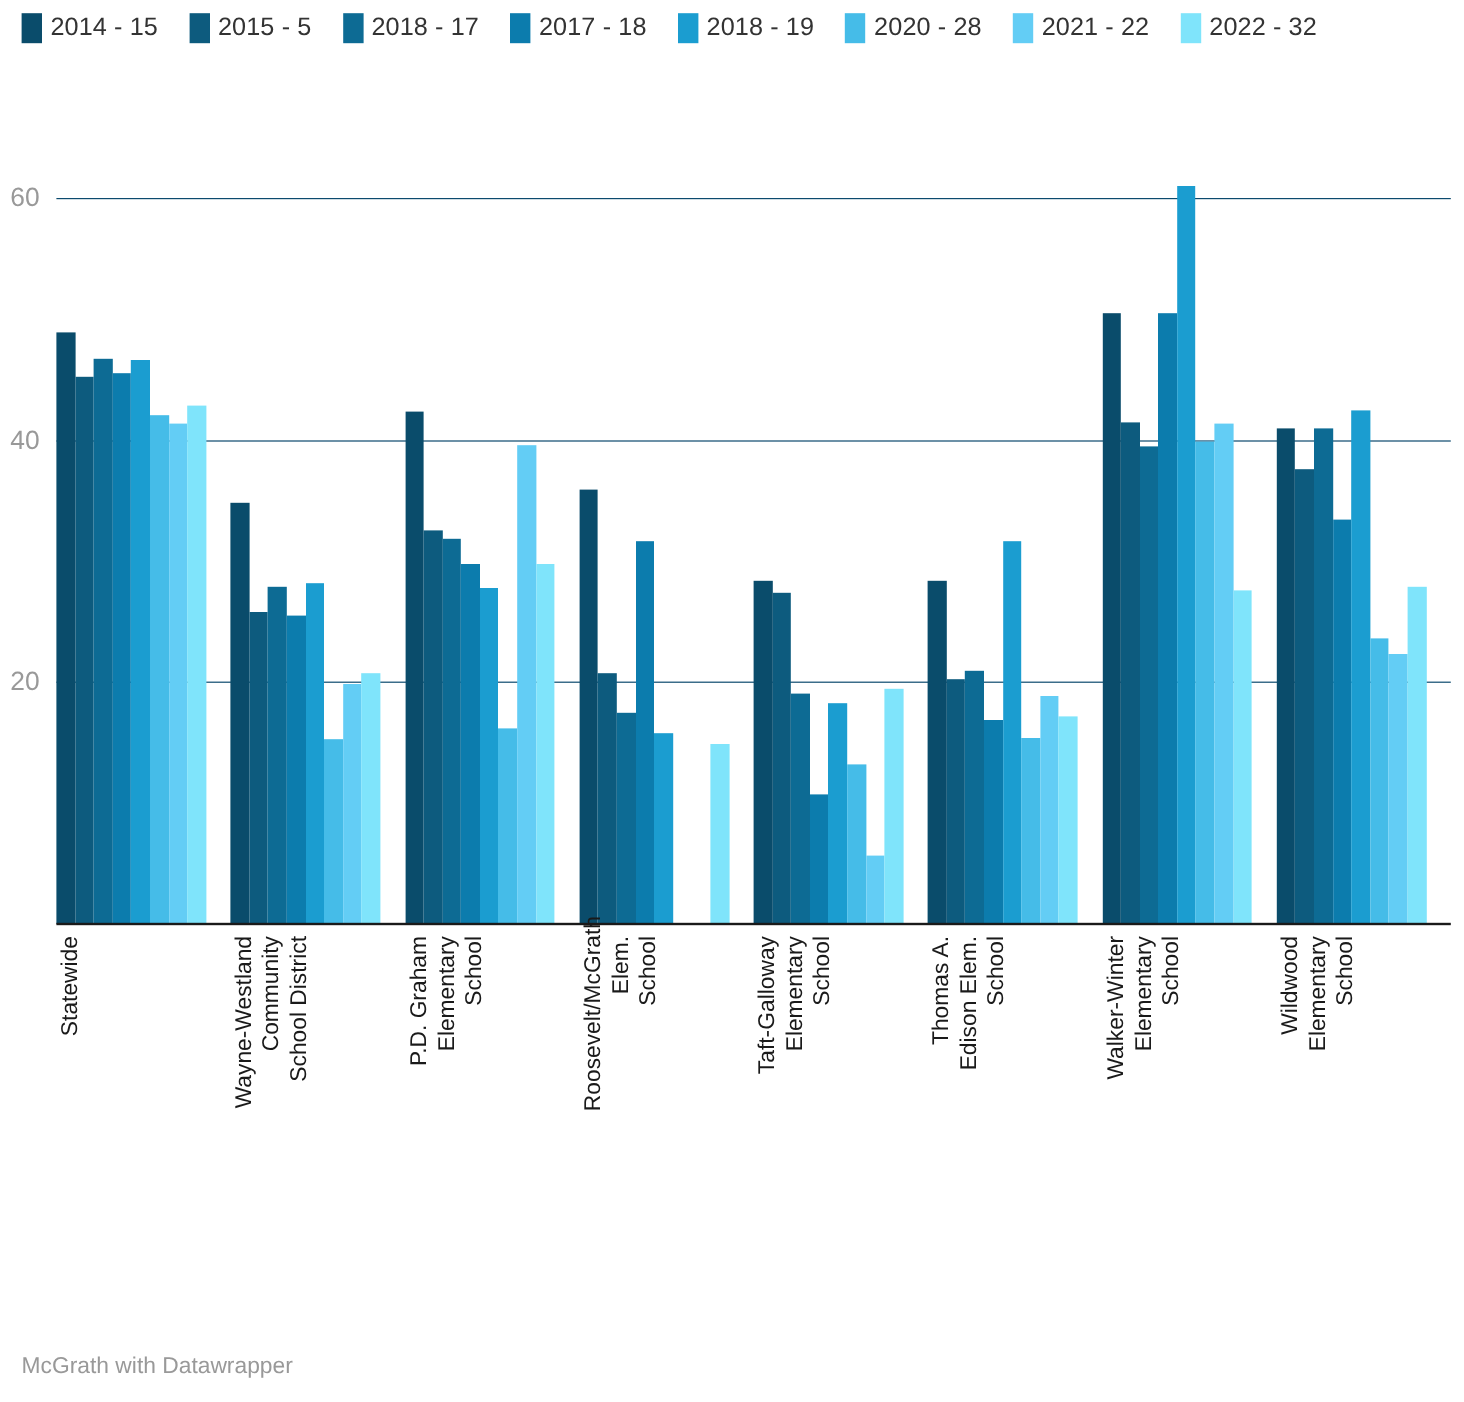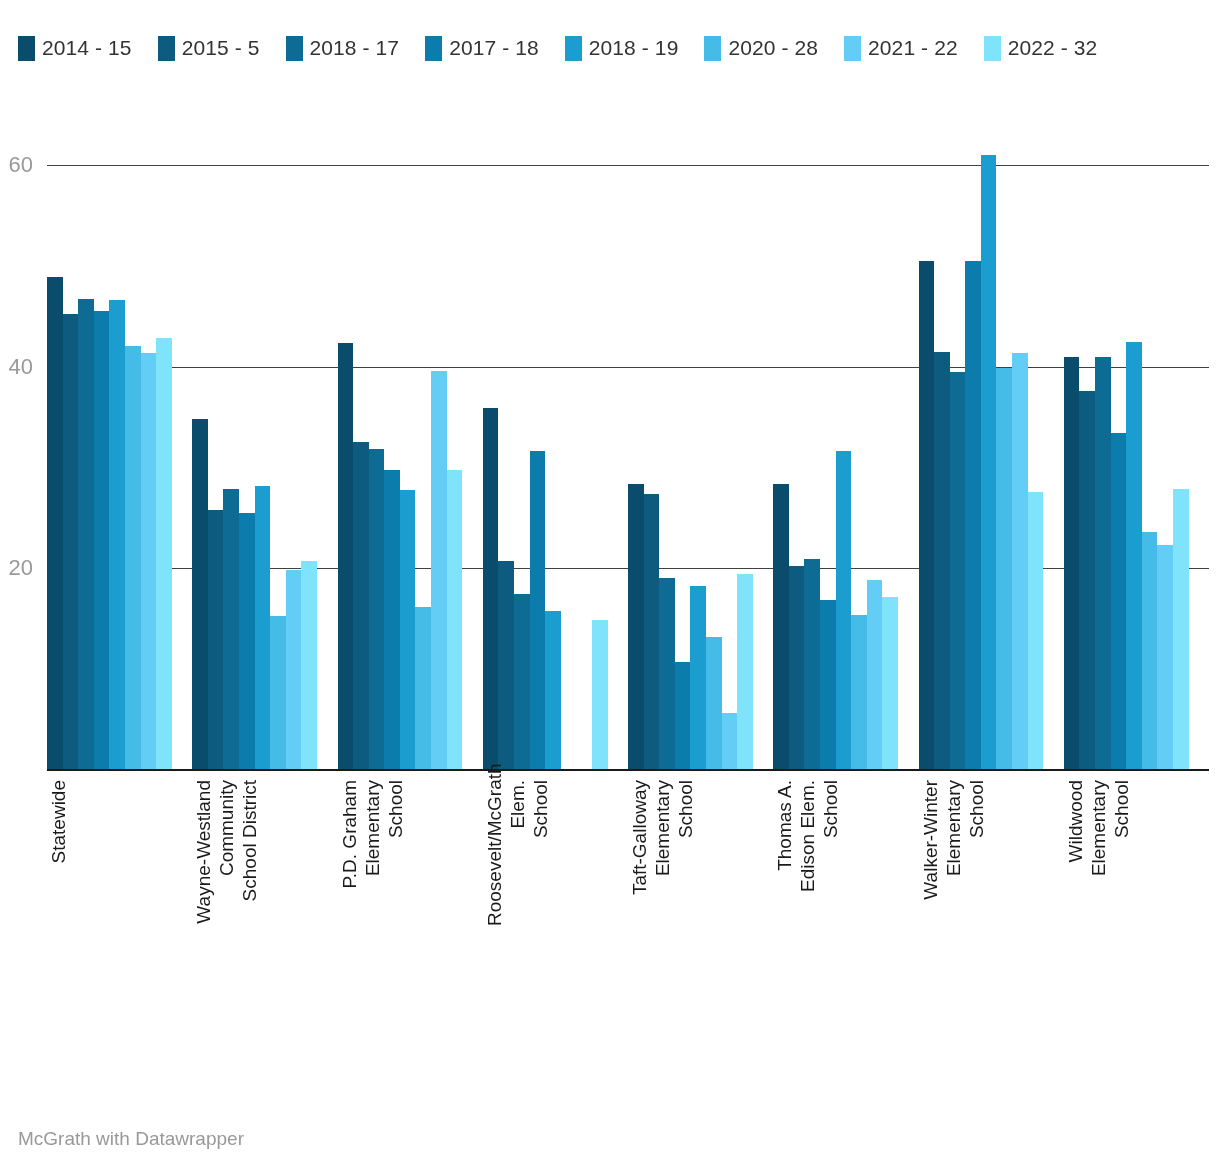--- a/index.html
+++ b/index.html
@@ -19,21 +19,20 @@
 
   
   #legend {
     position: absolute;
     left: 18px;
     top: 10px;
     width: 1190px;
     display: flex;
     flex-wrap: wrap;
     align-items: center;
-    margin-top: 25px;
   }
   .legend-item {
     display: flex;
     align-items: center;
     margin-right: 26px;
     margin-bottom: 6px;
     height: 26px;
   }
   .legend-swatch {
     width: 17px;
@@ -54,21 +53,21 @@
     left: 47px;
     top: 165px;      
     width: 1162px;
     height: 605px;   
   }
   .gridline {
     position: absolute;
     left: 0;
     width: 100%;
     height: 1px;
-    background: #404040;
+    background: #0c4a6e;
     text-decoration: underline;
   }
   .ytick {
     position: absolute;
     right: 100%;
     margin-right: 14px;
     transform: translateY(-50%);
     font-size: 22px;
     color: #999999;
     white-space: nowrap;

